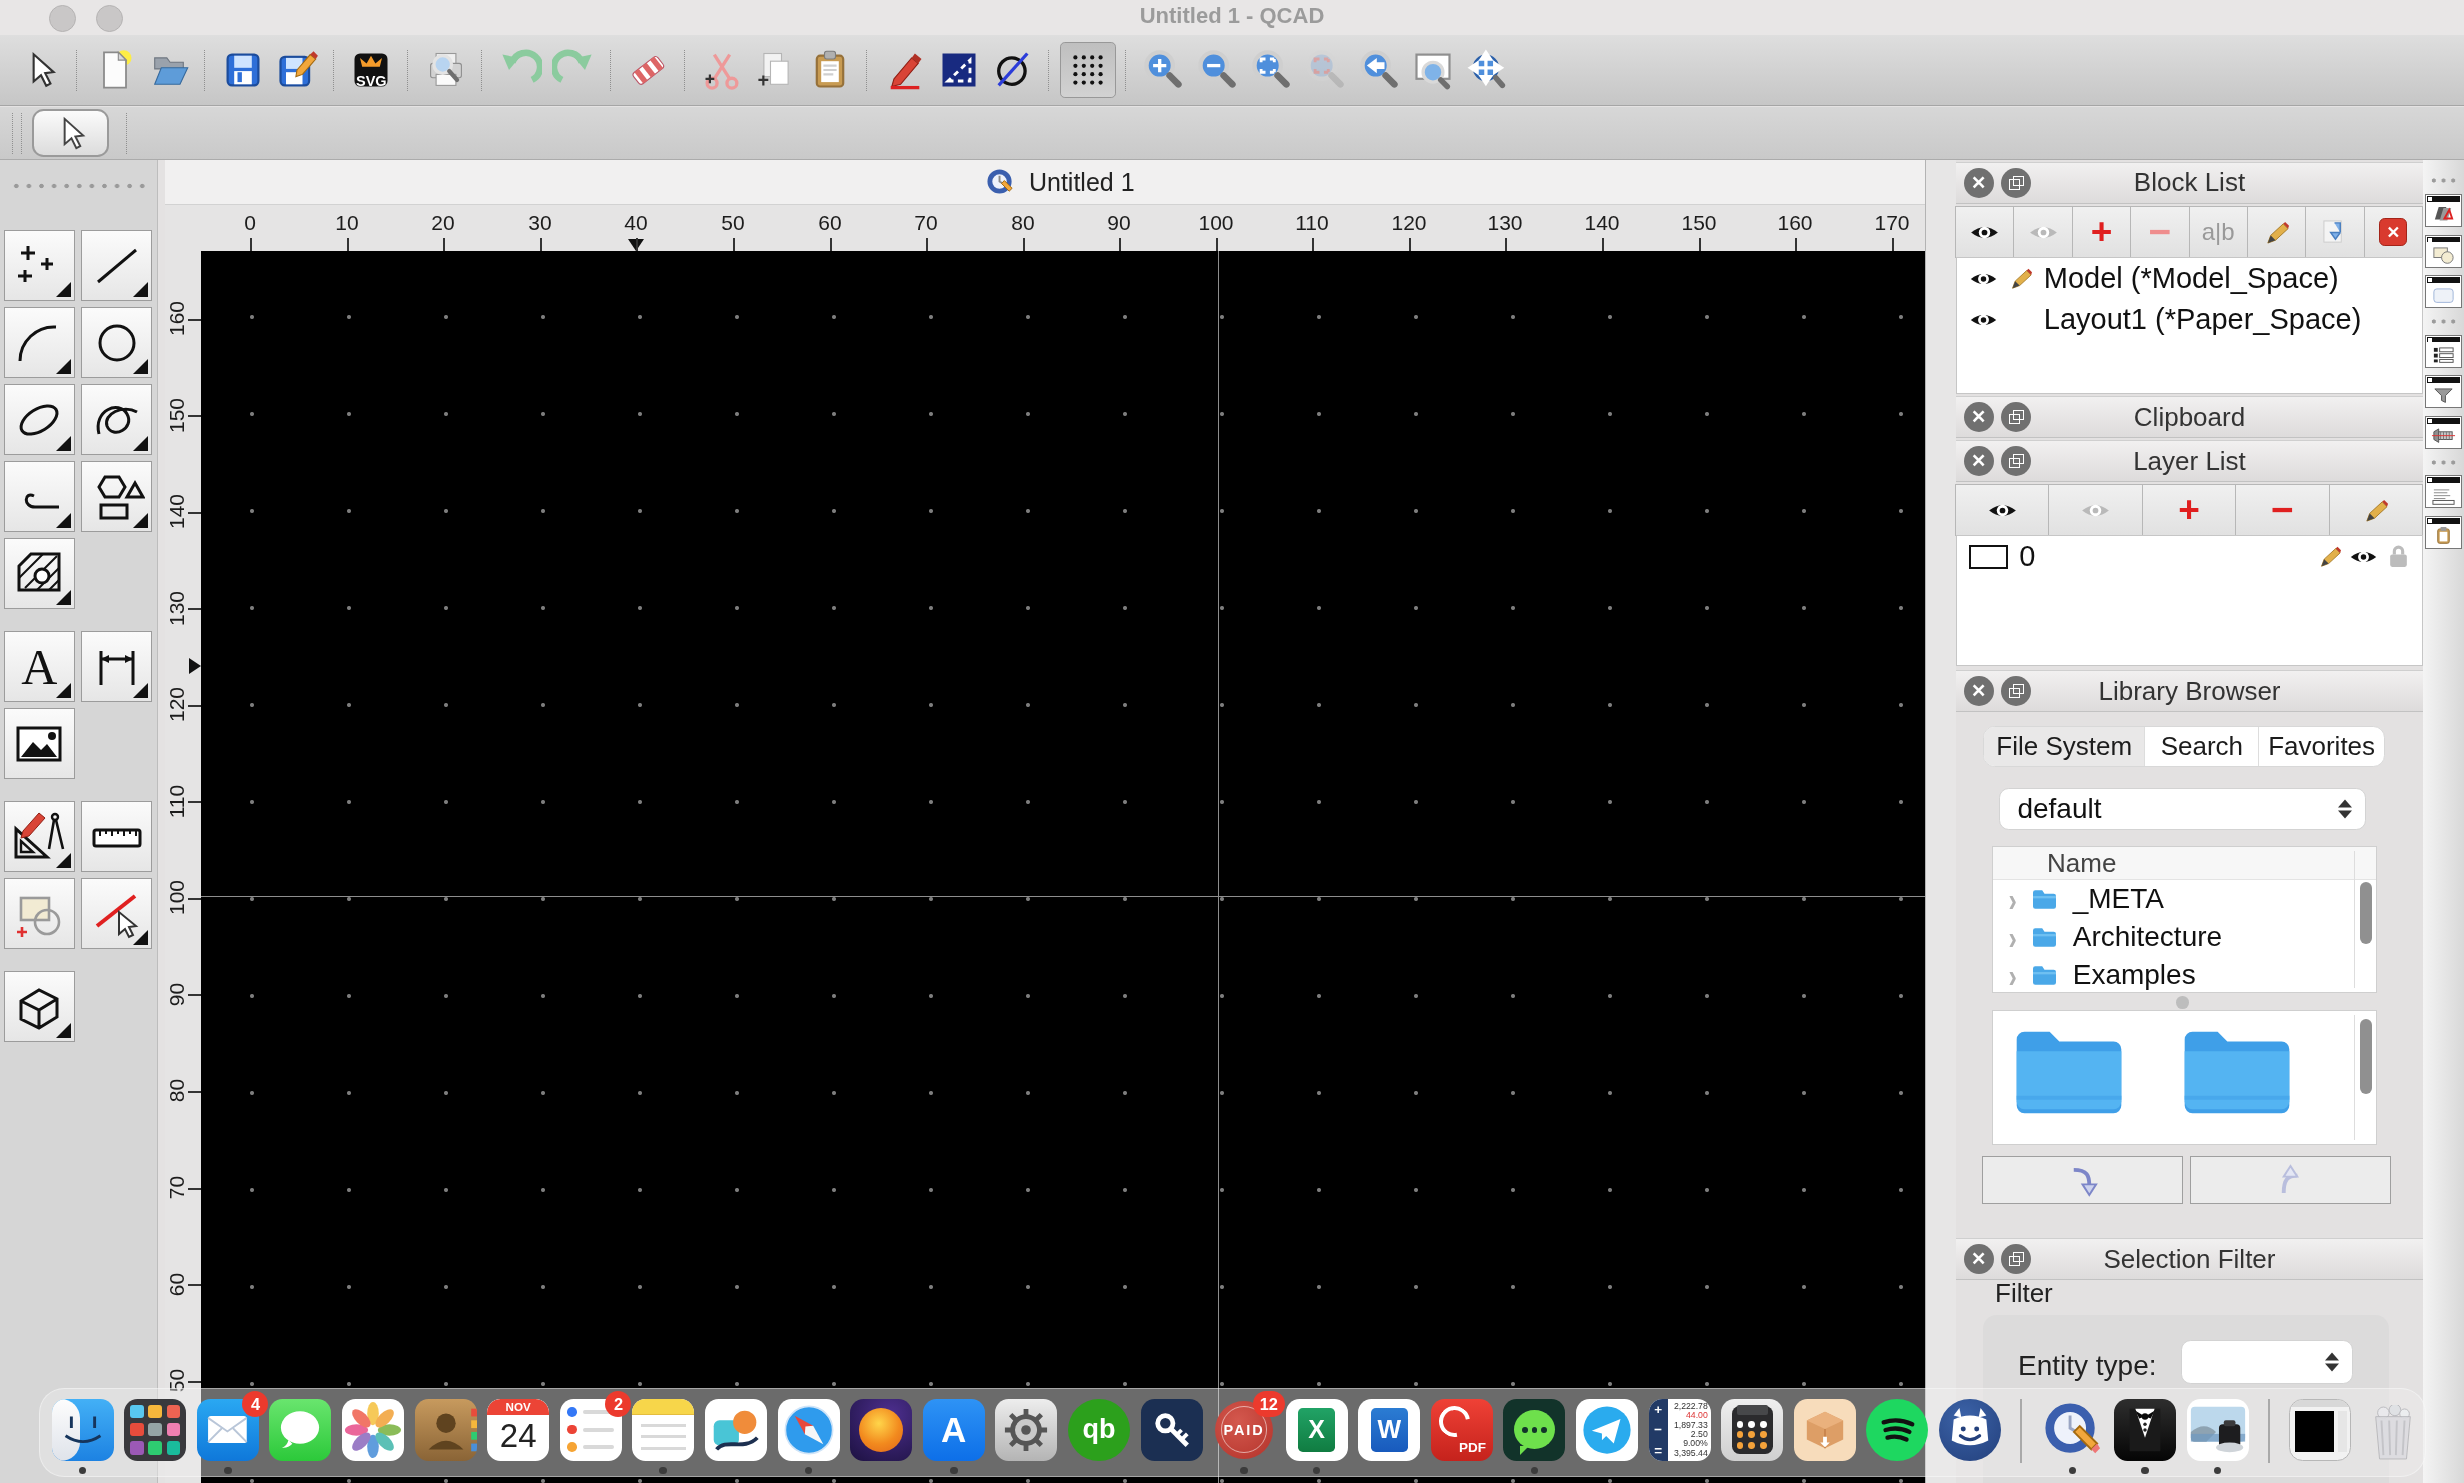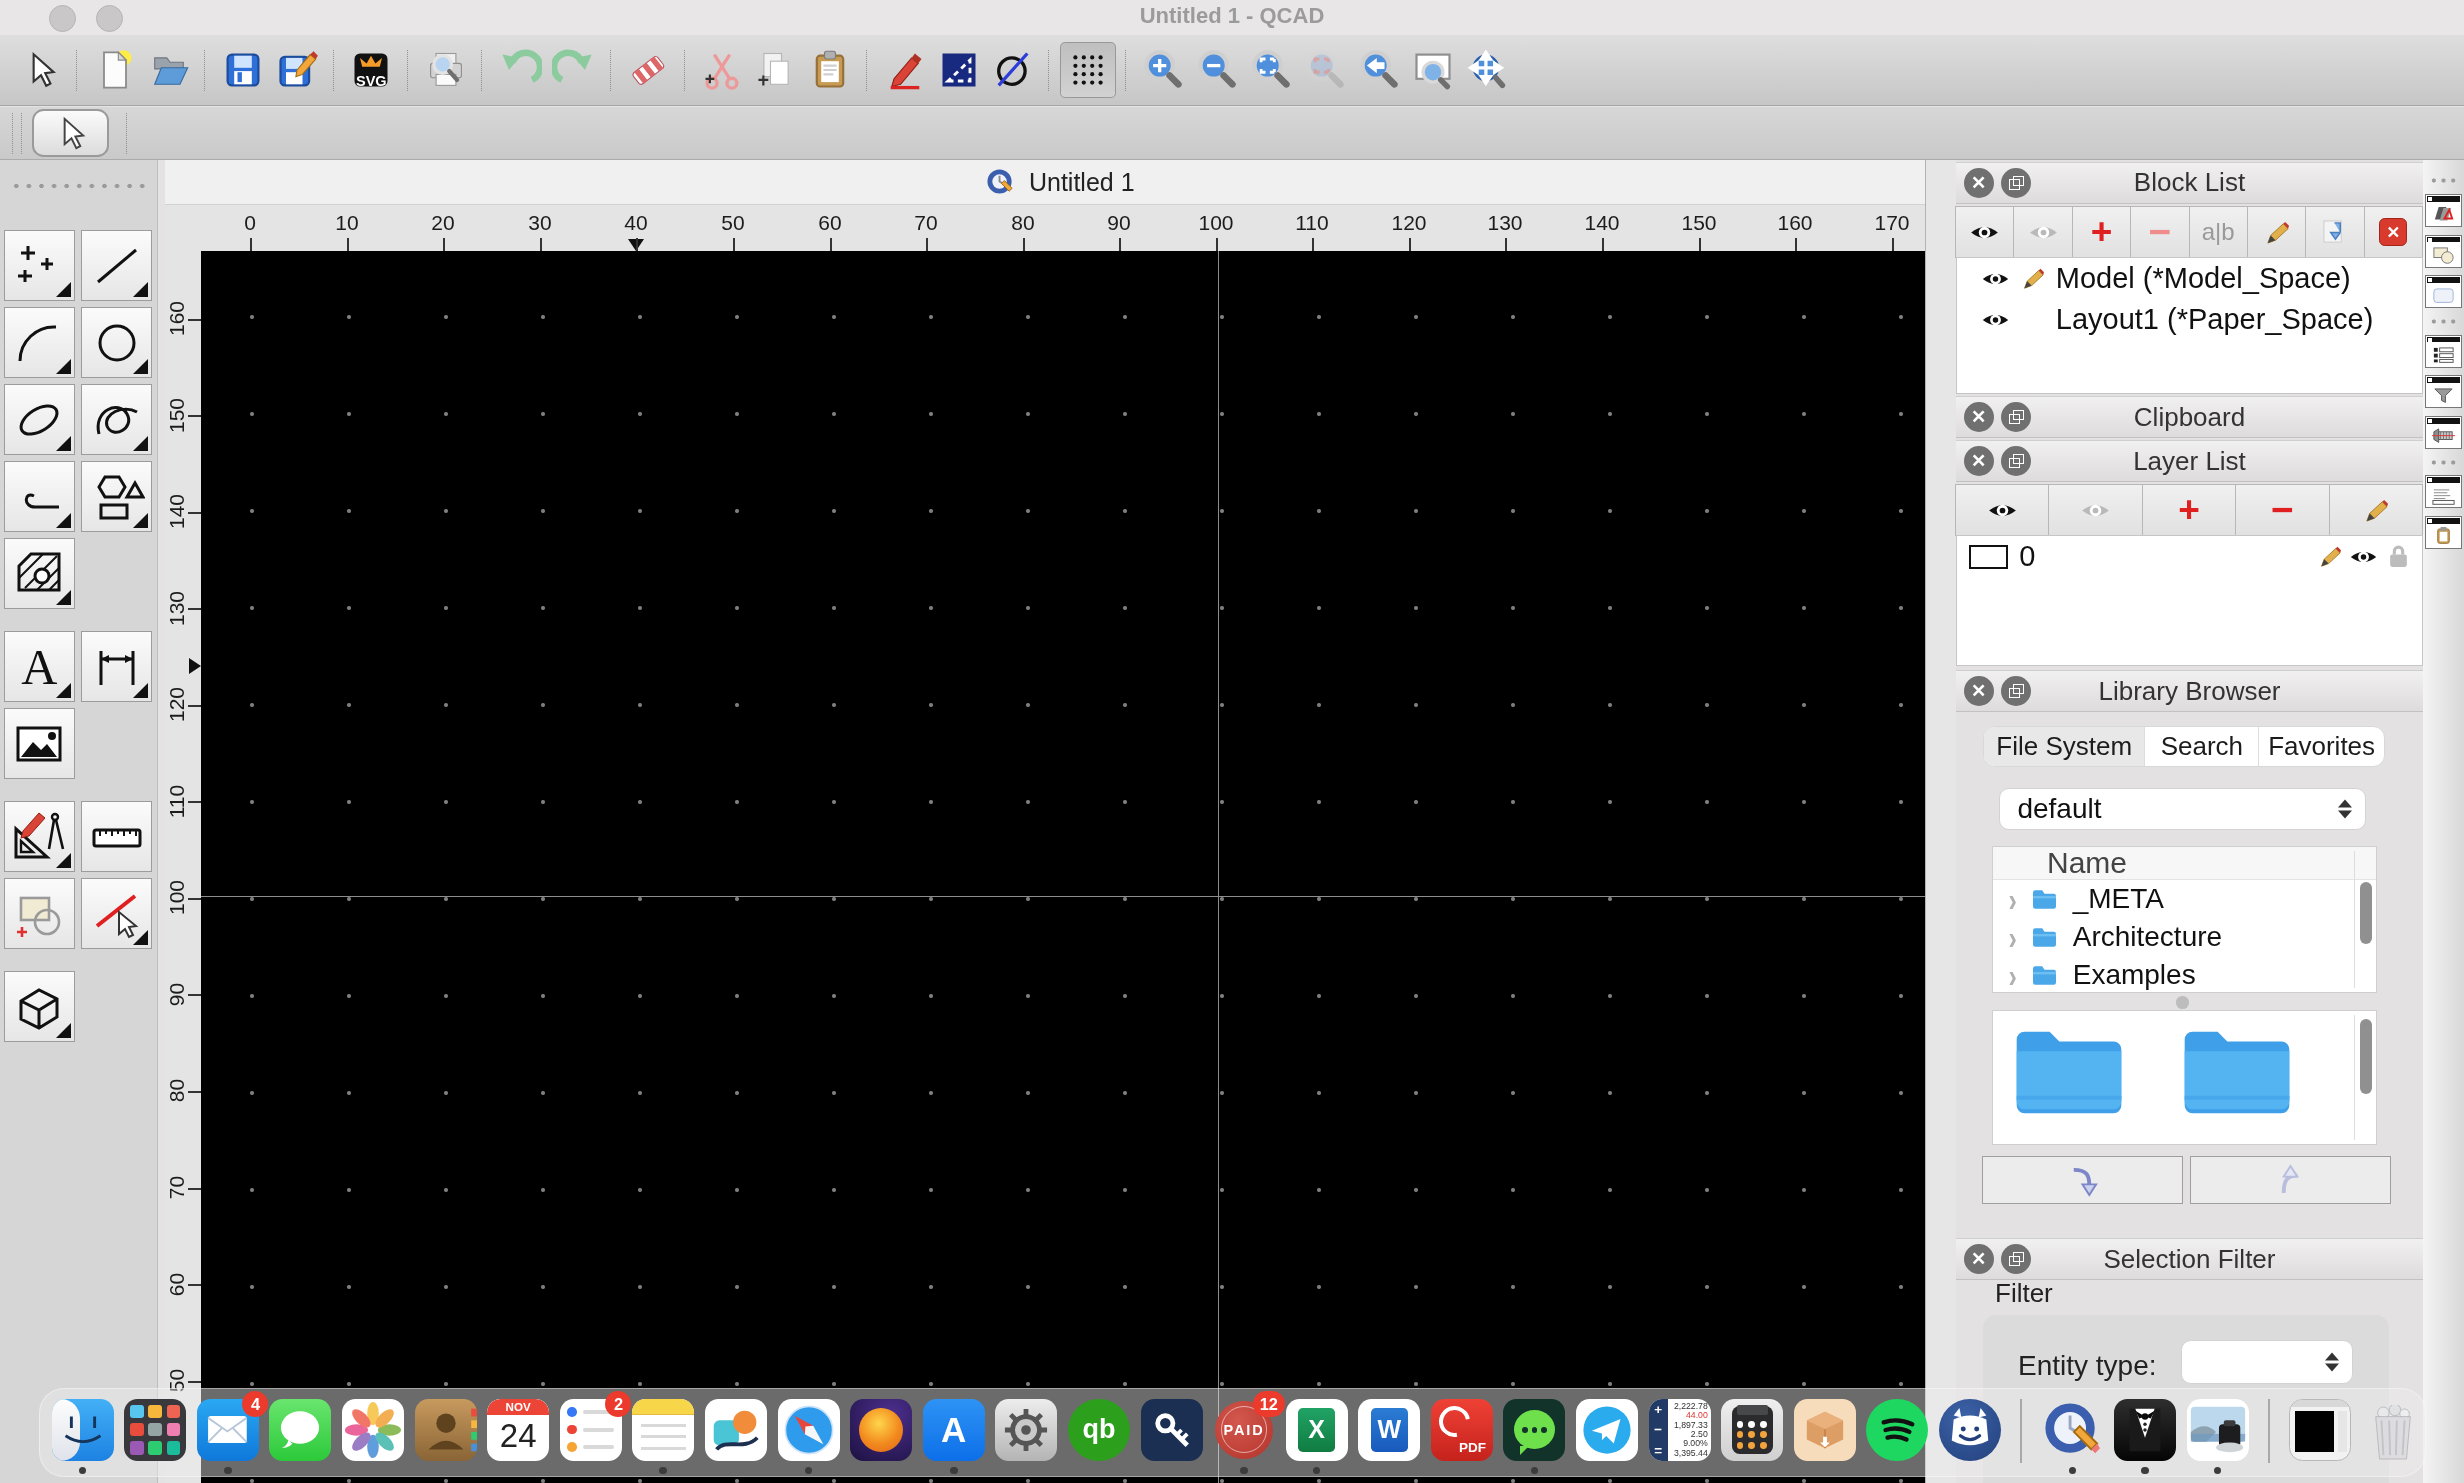--- a/index.html
+++ b/index.html
@@ -85,21 +85,21 @@
   .seg div{display:flex;align-items:center;justify-content:center;font-size:26px;color:#1c1c1c;border-right:1px solid #ddd;}
   .seg div:last-child{border-right:none;}
   .seg .on{background:#e9e8e8;}
   .combo{position:absolute;background:#fff;border:1px solid #d3d3d3;border-radius:9.7px;
          display:flex;align-items:center;padding-left:17.4px;box-sizing:border-box;font-size:28px;color:#111;}
   .updown{position:absolute;right:13.5px;top:50%;transform:translateY(-50%);display:flex;flex-direction:column;gap:2.9px;}
   .updown i{display:block;width:0;height:0;border-left:7.7px solid transparent;border-right:7.7px solid transparent;}
   .updown .u{border-bottom:8.7px solid #333;}
   .updown .d{border-top:8.7px solid #333;}
   .tree{position:absolute;left:36px;width:385px;background:#fff;border:1px solid #cfcfcf;overflow:hidden;box-sizing:border-box;}
-  .thead{height:32px;background:#f7f7f7;border-bottom:1px solid #e4e4e4;font-size:30px;color:#444;
+  .thead{height:32px;background:#f7f7f7;border-bottom:1px solid #e4e4e4;font-size:26px;color:#444;
          display:flex;align-items:center;padding-left:54px;}
   .trow{height:38px;display:flex;align-items:center;padding-left:15.4px;gap:13.5px;font-size:28px;color:#111;}
   .chev{color:#b0b0b0;font-size:25px;font-weight:bold;transform:scaleY(1.3);}
   .sthumb{position:absolute;width:12.6px;border-radius:6.8px;background:#909090;}
   .strack{position:absolute;right:21px;width:1px;background:#ddd;}
   .bigfolder{position:absolute;width:118px;height:93px;}
   .libbtn{position:absolute;height:48px;background:#ececec;border:1.9px solid #9f9f9f;
           display:flex;align-items:center;justify-content:center;box-sizing:border-box;}
   .splitdot{position:absolute;width:12.6px;height:12.6px;border-radius:50%;background:#bdbdbd;}
 
@@ -639,21 +639,21 @@
       <div class="ptb">
           <svg width="25" height="27" viewBox="0 0 26 28">
             <rect x="2" y="2" width="18" height="22" fill="#f4f4f4" stroke="#ccc"></rect>
             <path d="M13 4 h6 v10 M19 14 l-5 7 -5-7 h10" fill="#7fb0e8" stroke="#4a7fc0" stroke-width="1.5"></path>
           </svg>
         </div>
       <div class="ptb">
           <span class="redx">✕</span>
         </div>
     </div>
-    <div class="white" style="top:97px;height:137px;padding-left:12px;">
+    <div class="white" style="top:97px;height:137px;">
       <div class="lrow">
         <svg width="29" height="20" viewBox="0 0 32 22">
             <path d="M2 11 Q16 0 30 11 Q16 22 2 11 Z" fill="#111"></path>
             <circle cx="16" cy="11" r="6" fill="#fff"></circle>
             <circle cx="16" cy="11" r="3" fill="#111"></circle>
           </svg>
         <svg width="23" height="23" viewBox="0 0 26 26">
             <path d="M4 24 l3-8 13-12 5 5 -13 12 z" fill="#e2b04a" stroke="#a77b2a"></path>
             <path d="M4 24 l3-8 5 5 z" fill="#444"></path>
             <path d="M20 4 l5 5 1-3 -4-4 z" fill="#c0392b"></path>

